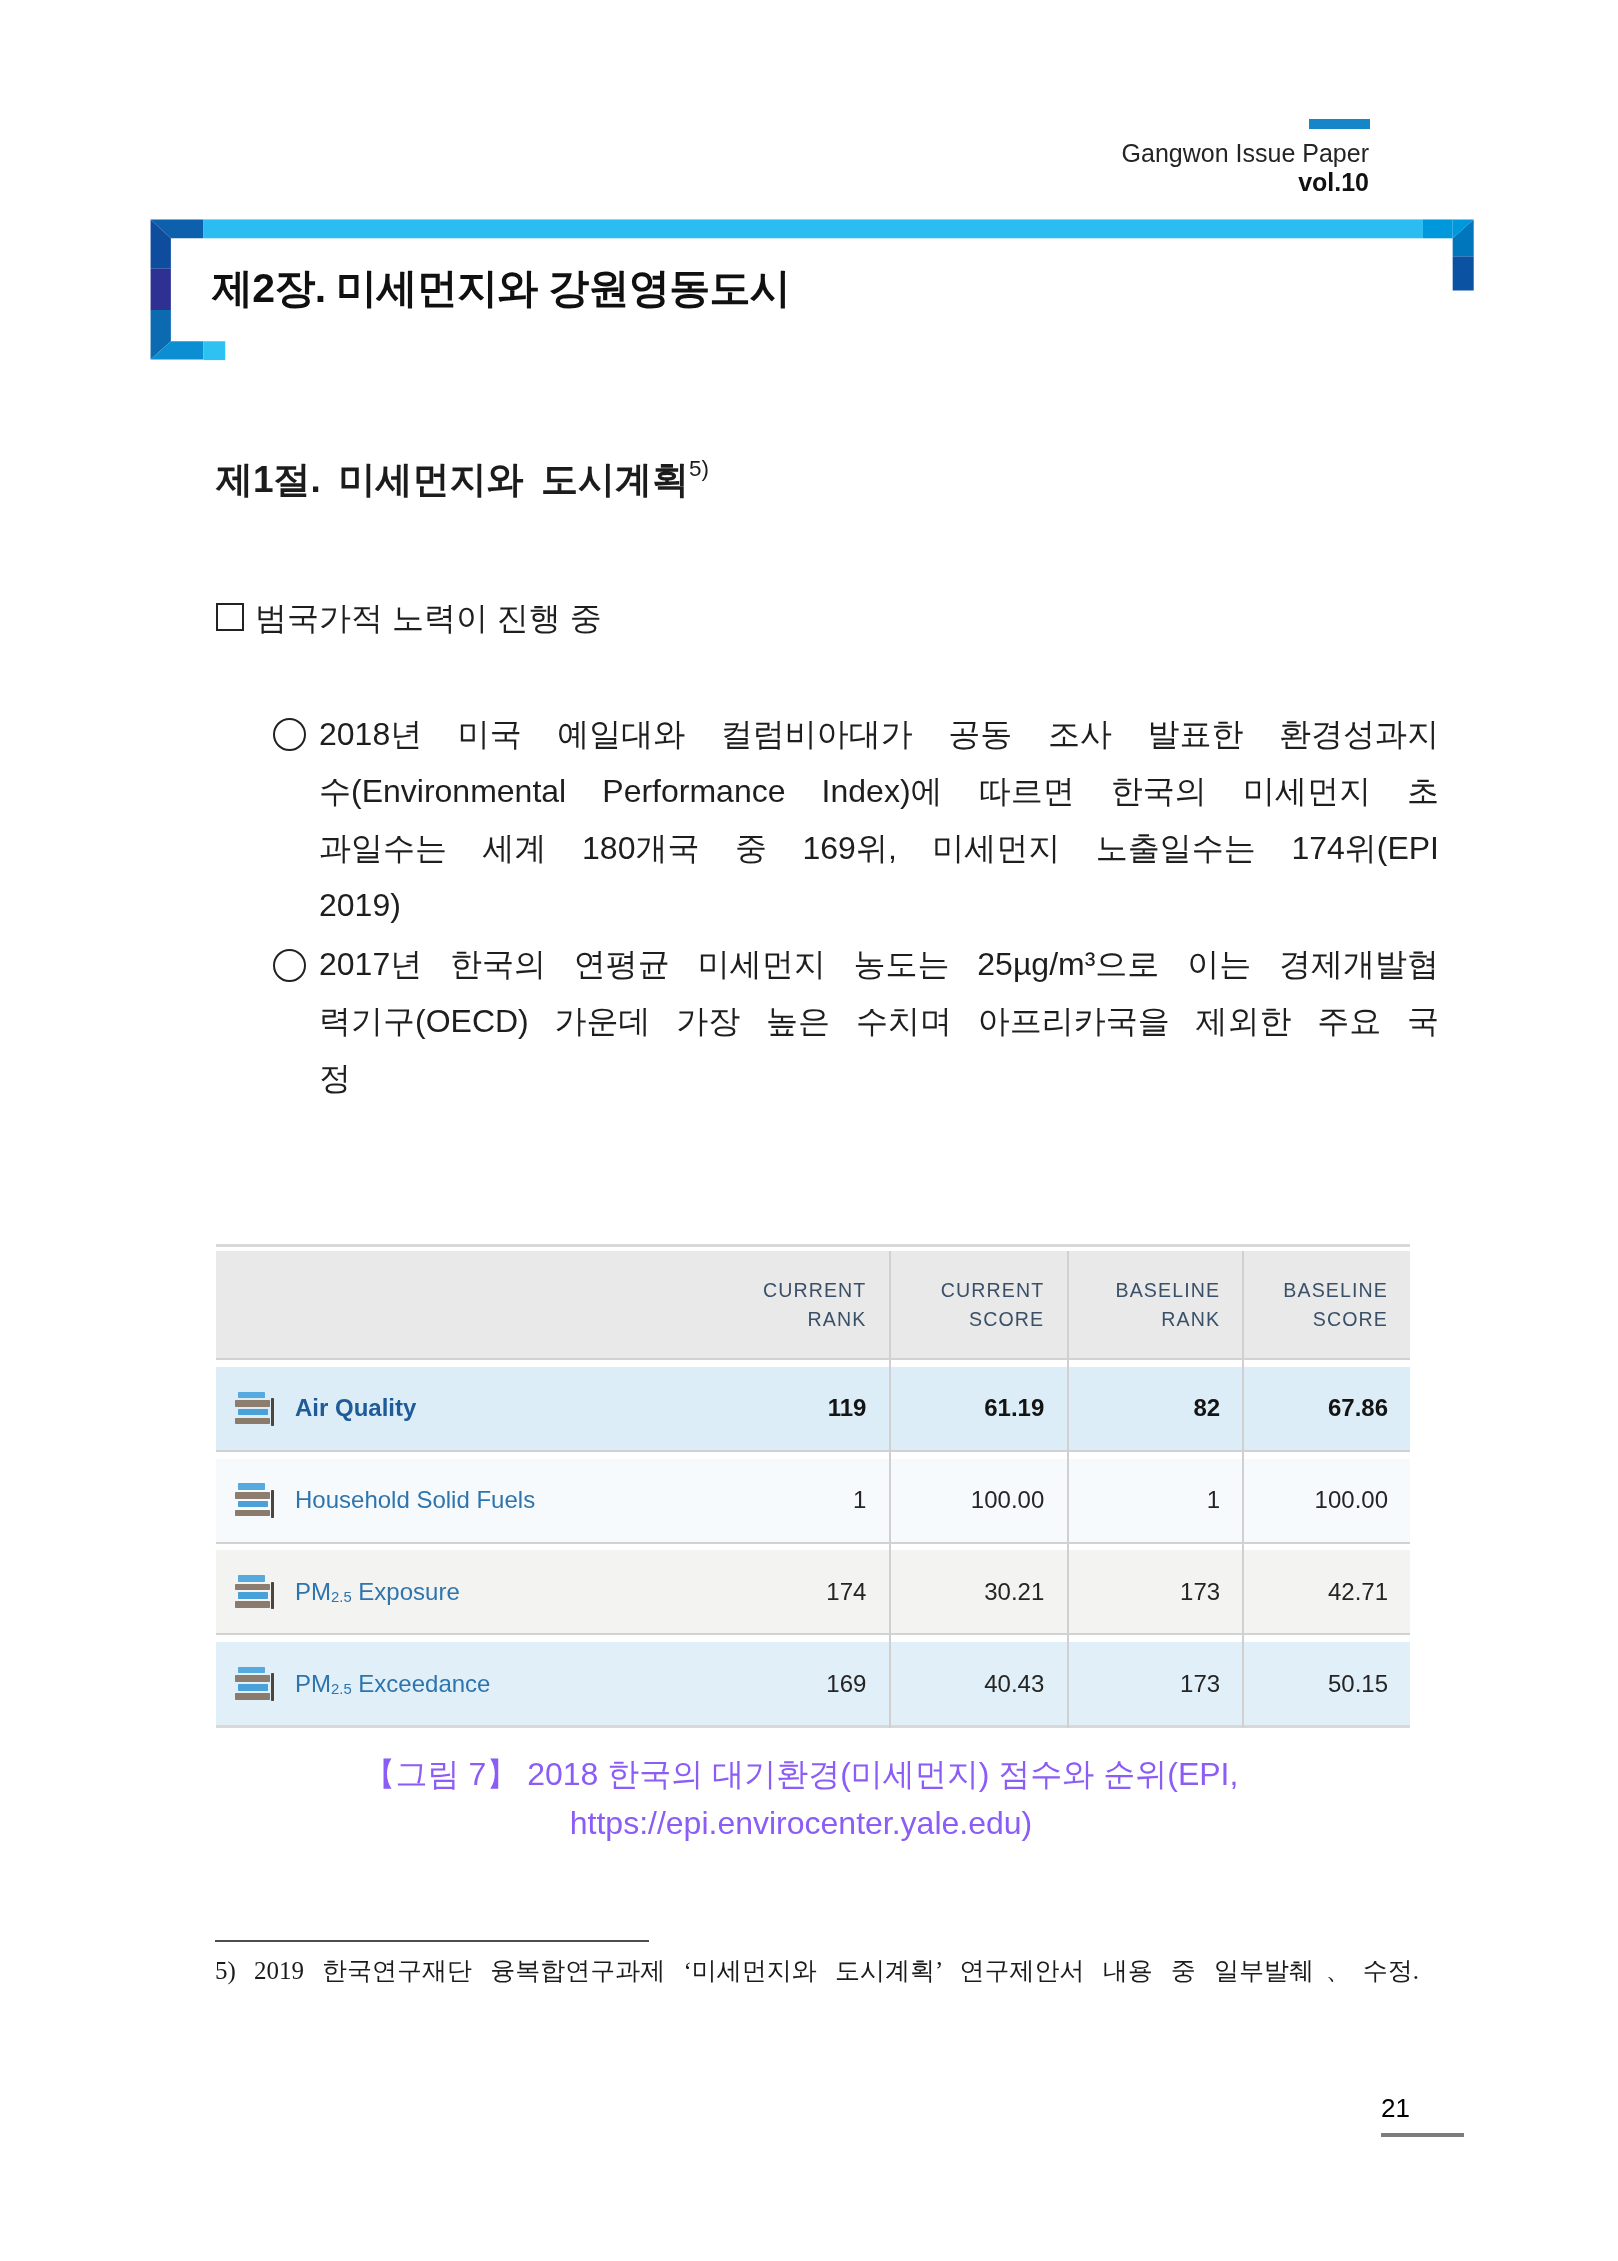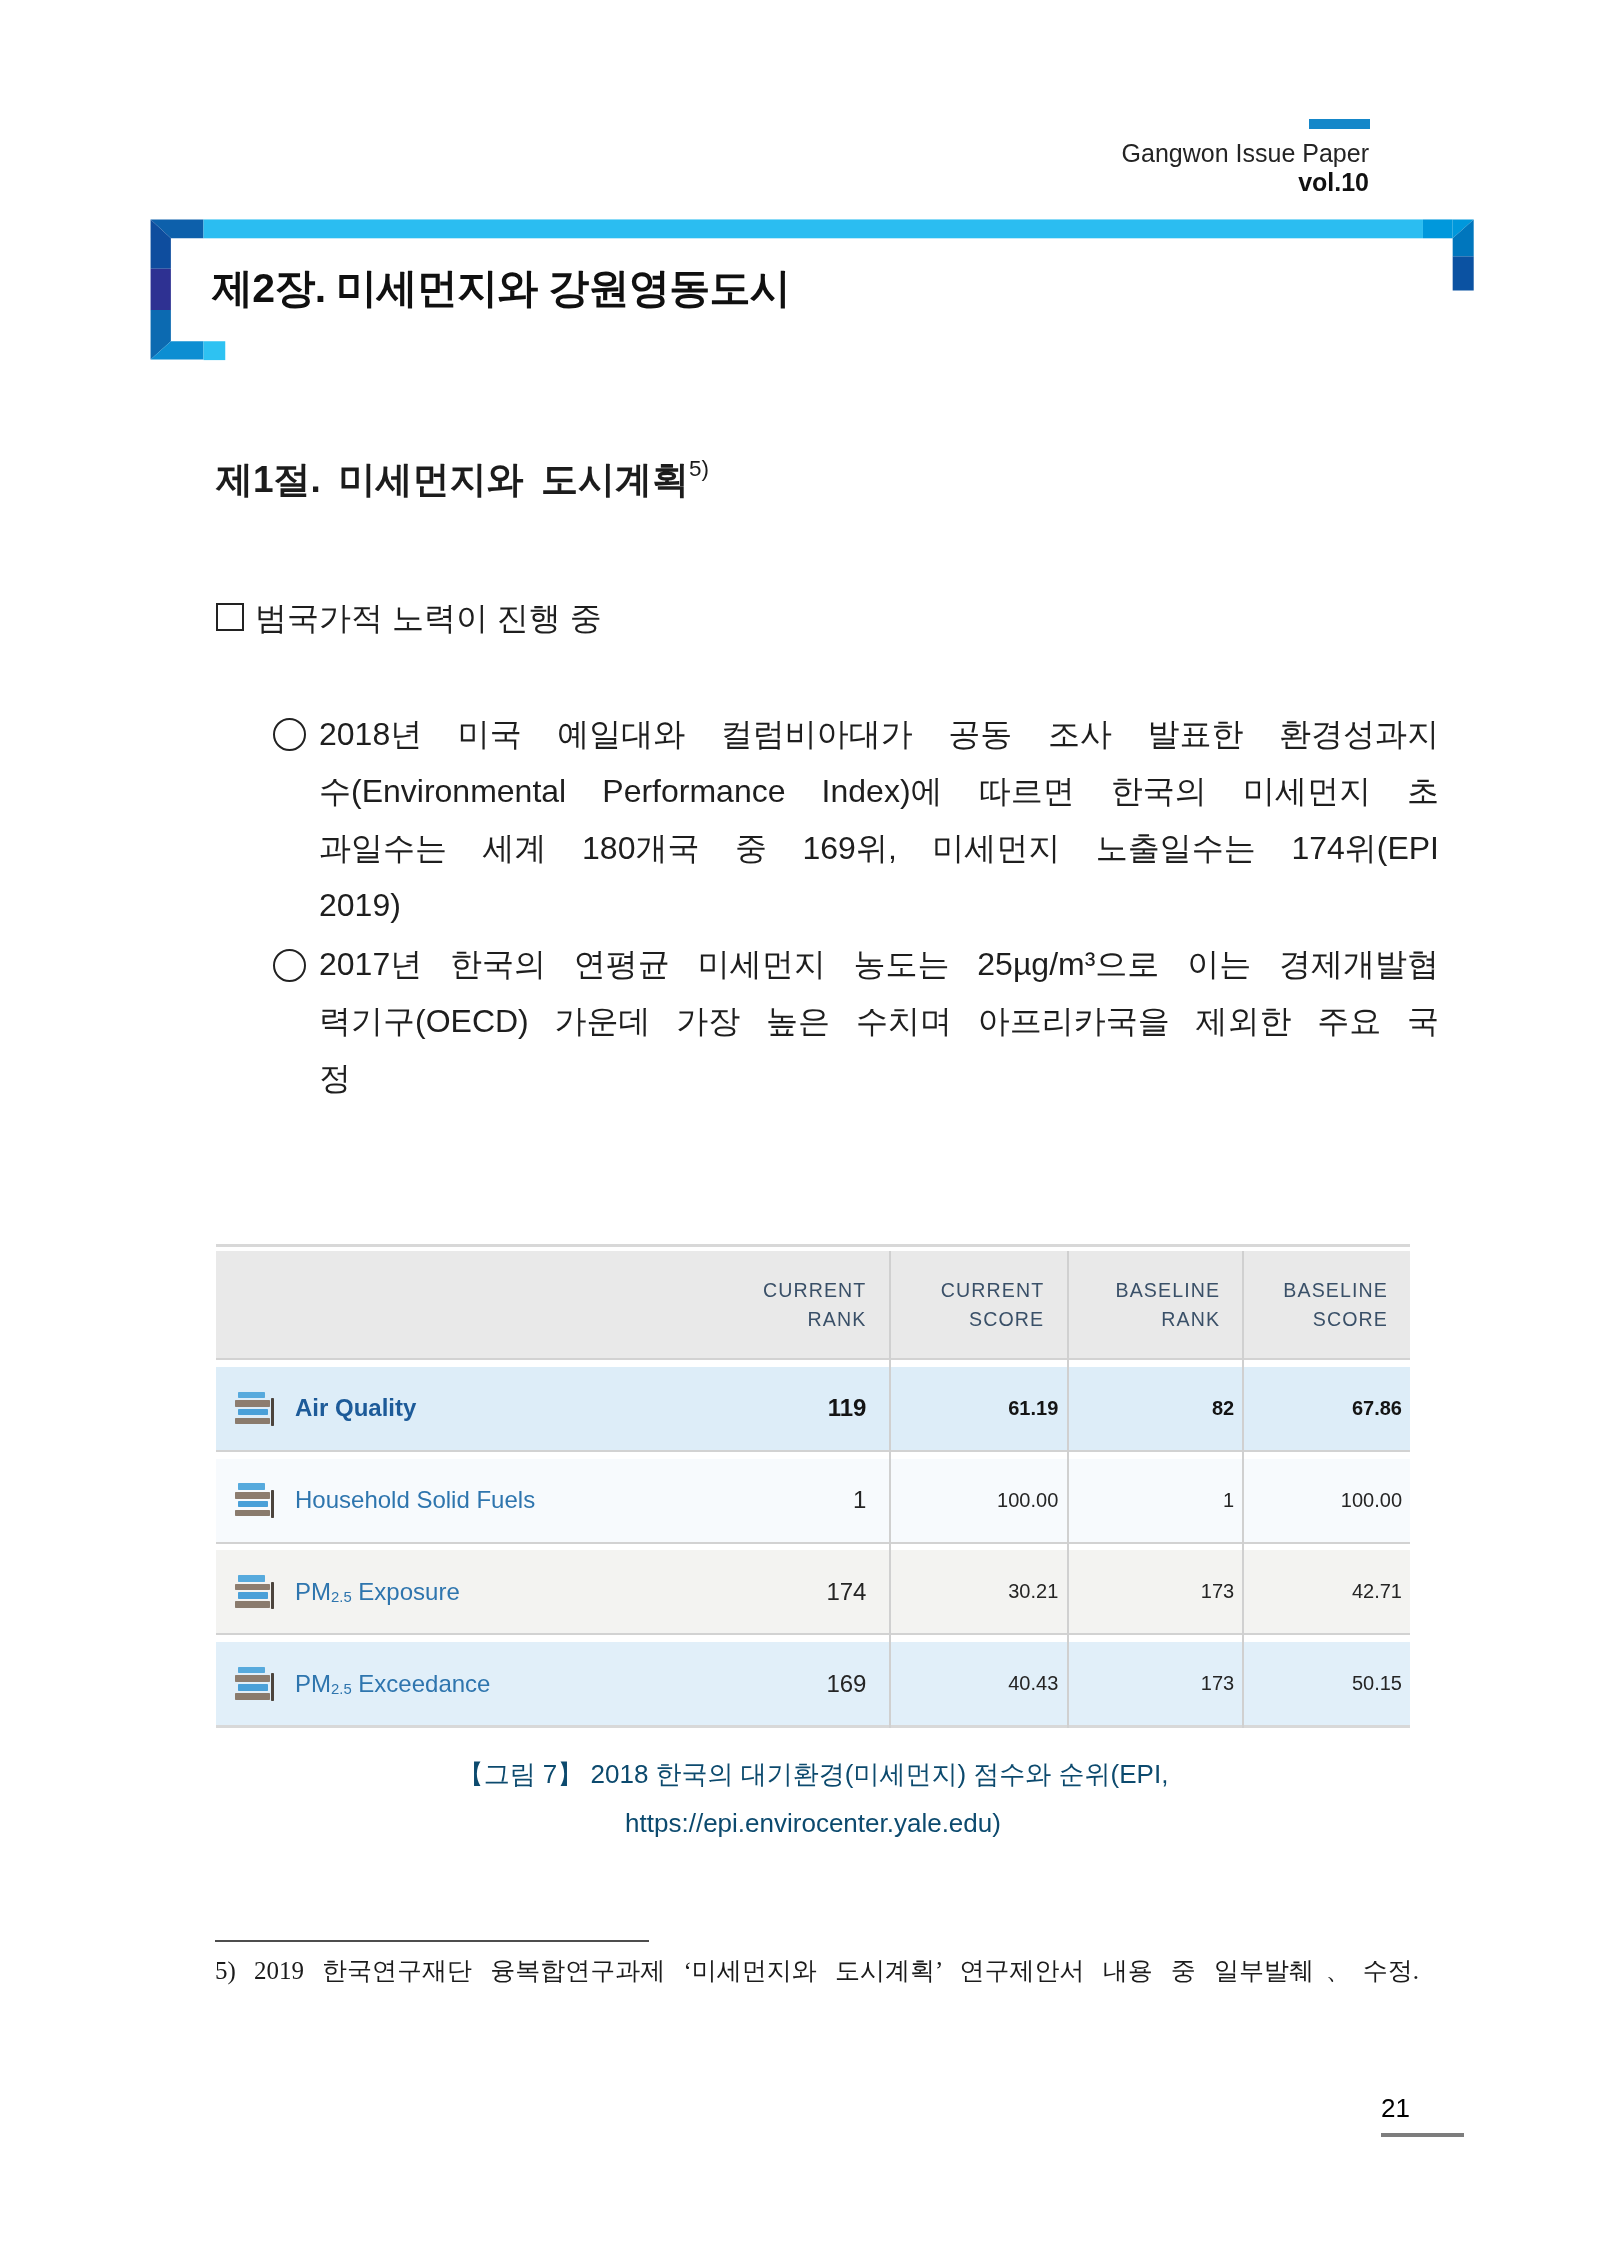--- a/index.html
+++ b/index.html
@@ -35,43 +35,43 @@
   .thead{display:flex;height:107px;background:#e9e9e9;}
   .trow{display:flex;height:83px;align-items:center;}
   .tsep{height:8.7px;border-top:2.2px solid #d2d2d2;background:transparent;box-sizing:border-box;}
   .c1{width:673px;box-sizing:border-box;display:flex;align-items:center;}
   .c2{width:178px;box-sizing:border-box;}
   .c3{width:176px;box-sizing:border-box;}
   .c4{width:168px;box-sizing:border-box;}
   .hcell{display:flex;flex-direction:column;justify-content:center;align-items:flex-end;
     padding-right:22px;font-size:19.6px;font-weight:400;letter-spacing:1.1px;color:#3a5068;line-height:29px;}
   .ncell{display:flex;align-items:center;justify-content:flex-end;height:100%;
-    padding-right:8px;font-size:20px;color:#252525;}
+    padding-right:22px;font-size:24px;color:#252525;}
   .rank1{margin-left:auto;padding-right:22px;font-size:24px;color:#252525;}
   .tlabel{font-size:24px;font-weight:500;color:#2e75ae;margin-left:19px;white-space:nowrap;}
   .tlabel .sub{font-size:0.62em;position:relative;top:2.2px;}
   .row-cat .tlabel{font-weight:700;color:#1d5b99;text-align:right;}
   .row-cat .ncell,.row-cat .rank1{font-weight:700;color:#141414;}
   .bg-blue{background:#ddedf8;}
   .bg-white{background:#f7fafd;}
   .bg-gray{background:#f3f3f1;}
   .bg-blue2{background:#e1eff9;}
   .vdiv{position:absolute;top:7.3px;bottom:0;width:1.5px;background:#d0d0d0;}
   .vd1{left:673px;} .vd2{left:851px;} .vd3{left:1026px;}
   .epi-table{position:absolute;}
   .epi-icon{position:relative;display:inline-block;width:41px;height:35px;flex:0 0 41px;margin-left:19px;}
   .epi-icon i{position:absolute;display:block;border-radius:0.7px;}
   .epi-icon .b1{left:2.9px;top:0.7px;width:27.6px;height:6.5px;background:#57aadd;}
   .epi-icon .b2{left:0;top:9.4px;width:35px;height:6.5px;background:#8d7d6f;}
   .epi-icon .b3{left:2.9px;top:18px;width:30.5px;height:6.5px;background:#4aa0d8;}
   .epi-icon .b4{left:0;top:27px;width:35px;height:6.5px;background:#8a7b6d;}
   .epi-icon .ax{left:36px;top:7.3px;width:2.9px;height:27.6px;background:#4c443d;}
   
-  .caption{position:absolute;left:216px;top:1750px;width:1194px;text-align:center;
-    font-size:26px;line-height:49px;color:#0c4a6e;}
+  .caption{position:absolute;left:204px;top:1750px;width:1194px;text-align:center;
+    font-size:32px;line-height:49px;color:#8b5cf6;}
   
   .fn-rule{position:absolute;left:215px;top:1940px;width:434px;height:2.2px;background:#4d4d4d;}
   .footnote{position:absolute;left:215px;top:1954px;width:1204px;
     font-family:"Liberation Serif","DejaVu Serif",serif;font-size:25px;line-height:33px;color:#1b1b1b;
     text-align:justify;text-align-last:justify;}
   
   .pagenum{position:absolute;left:1381px;top:2093px;width:83px;text-align:left;
     font-size:26px;color:#000000;}
   .pagenum-rule{position:absolute;left:1381px;top:2133px;width:83px;height:3.6px;background:#7d7d7d;}
 </style>

